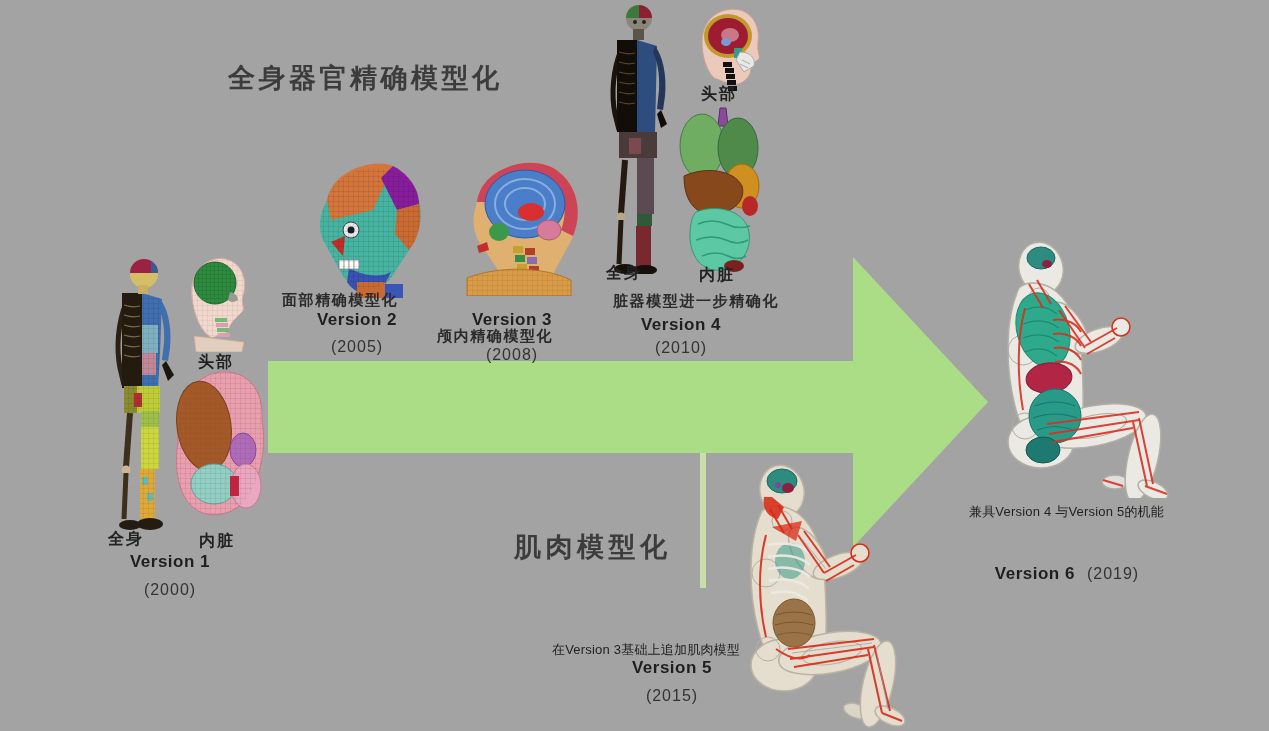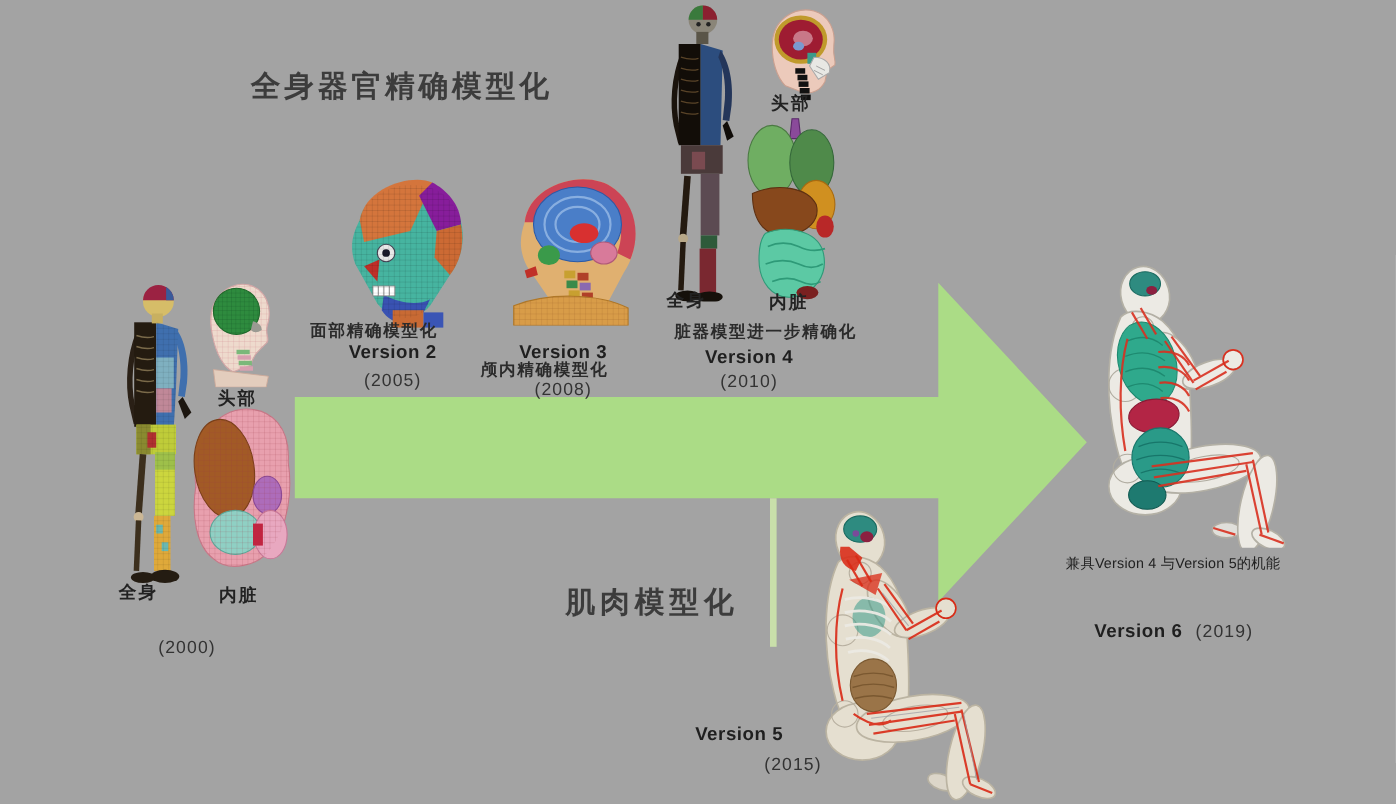--- a/index.html
+++ b/index.html
@@ -107,20 +107,21 @@
     <ellipse cx="73" cy="82" rx="13" ry="17" fill="#ad6cba" stroke="#8a4a9a"></ellipse>
     <ellipse cx="44" cy="116" rx="23" ry="20" fill="#8fd0c4" stroke="#5aa89a"></ellipse>
     <ellipse cx="76" cy="118" rx="15" ry="22" fill="#e8a8c0" stroke="#c87898"></ellipse>
     <rect x="60" y="108" width="9" height="20" fill="#c22440"></rect>
     <path d="M50,4 C78,2 94,22 92,52 C96,78 92,108 78,128 C66,148 38,152 24,140 C8,128 4,100 8,74 C4,40 20,8 50,4 Z" fill="url(#g3)"></path>
   </svg>
 
   <div class="abs plabel" style="left:186px;top:352px;width:60px;">头部</div>
   <div class="abs plabel" style="left:96px;top:529px;width:60px;">全身</div>
   <div class="abs plabel" style="left:187px;top:531px;width:60px;">内脏</div>
+  <div class="abs vname" style="left:95px;top:552px;width:150px;">Version 1</div>
   <div class="abs vyear" style="left:95px;top:581px;width:150px;">(2000)</div>
 
   <svg class="abs" style="left:293px;top:156px;" width="142" height="142" viewBox="0 0 142 142">
     <defs>
       <pattern id="g4" width="5" height="5" patternUnits="userSpaceOnUse">
         <path d="M5,0 H0 V5" fill="none" stroke="rgba(0,0,0,0.22)" stroke-width="0.7"></path>
       </pattern>
     </defs>
     <path d="M34,44 C40,12 92,2 114,24 C132,42 132,72 116,94 L98,122 C84,138 62,136 50,120 L30,84 C24,68 28,56 34,44 Z" fill="#46b4a0"></path>
     <path d="M34,44 C40,12 84,2 100,10 L80,54 L38,64 Z" fill="#d4753c"></path>
@@ -289,22 +290,23 @@
       <path d="M176,260 L196,268"></path>
       <path d="M70,196 C84,206 96,208 104,202"></path>
     </g>
     <circle cx="154" cy="100" r="9" fill="none" stroke="#d92a16" stroke-width="1.5"></circle>
     <g stroke="#9a9aa2" stroke-width="1" fill="none" opacity="0.7">
       <path d="M86,200 L166,190"></path>
         <path d="M170,196 L182,256"></path>
         <path d="M96,86 L120,116"></path>
     </g>
   </svg>
+  <div class="abs vcap-light" style="left:520px;top:641px;width:220px;">在Version 3基础上追加肌肉模型</div>
   <div class="abs vname" style="left:597px;top:658px;width:150px;">Version 5</div>
-  <div class="abs vyear" style="left:597px;top:687px;width:150px;text-align:right;">(2015)</div>
+  <div class="abs vyear" style="left:597px;top:687px;width:150px;">(2015)</div>
 
   <svg class="abs" style="left:955px;top:228px;" width="235" height="270" viewBox="0 0 235 270">
     <g fill="#f2f0ea" stroke="#b5b1a5" stroke-width="1.5" opacity="0.92">
       <ellipse cx="86" cy="40" rx="22" ry="26" transform="rotate(-15 86 40)"></ellipse>
       <path d="M64,60 C50,90 50,138 60,178 C65,200 74,216 92,223 C110,229 124,217 127,198 C129,178 128,152 127,134 C126,102 118,78 102,64 C90,54 72,52 64,60 Z"></path>
       <ellipse cx="86" cy="214" rx="33" ry="26"></ellipse>
       <ellipse cx="138" cy="198" rx="54" ry="20" transform="rotate(-11 138 198)"></ellipse>
       <ellipse cx="160" cy="254" rx="13" ry="7" opacity="0.85"></ellipse>
       <ellipse cx="188" cy="230" rx="15" ry="45" transform="rotate(13 188 230)"></ellipse>
       <ellipse cx="198" cy="262" rx="16" ry="8" transform="rotate(25 198 262)"></ellipse>

